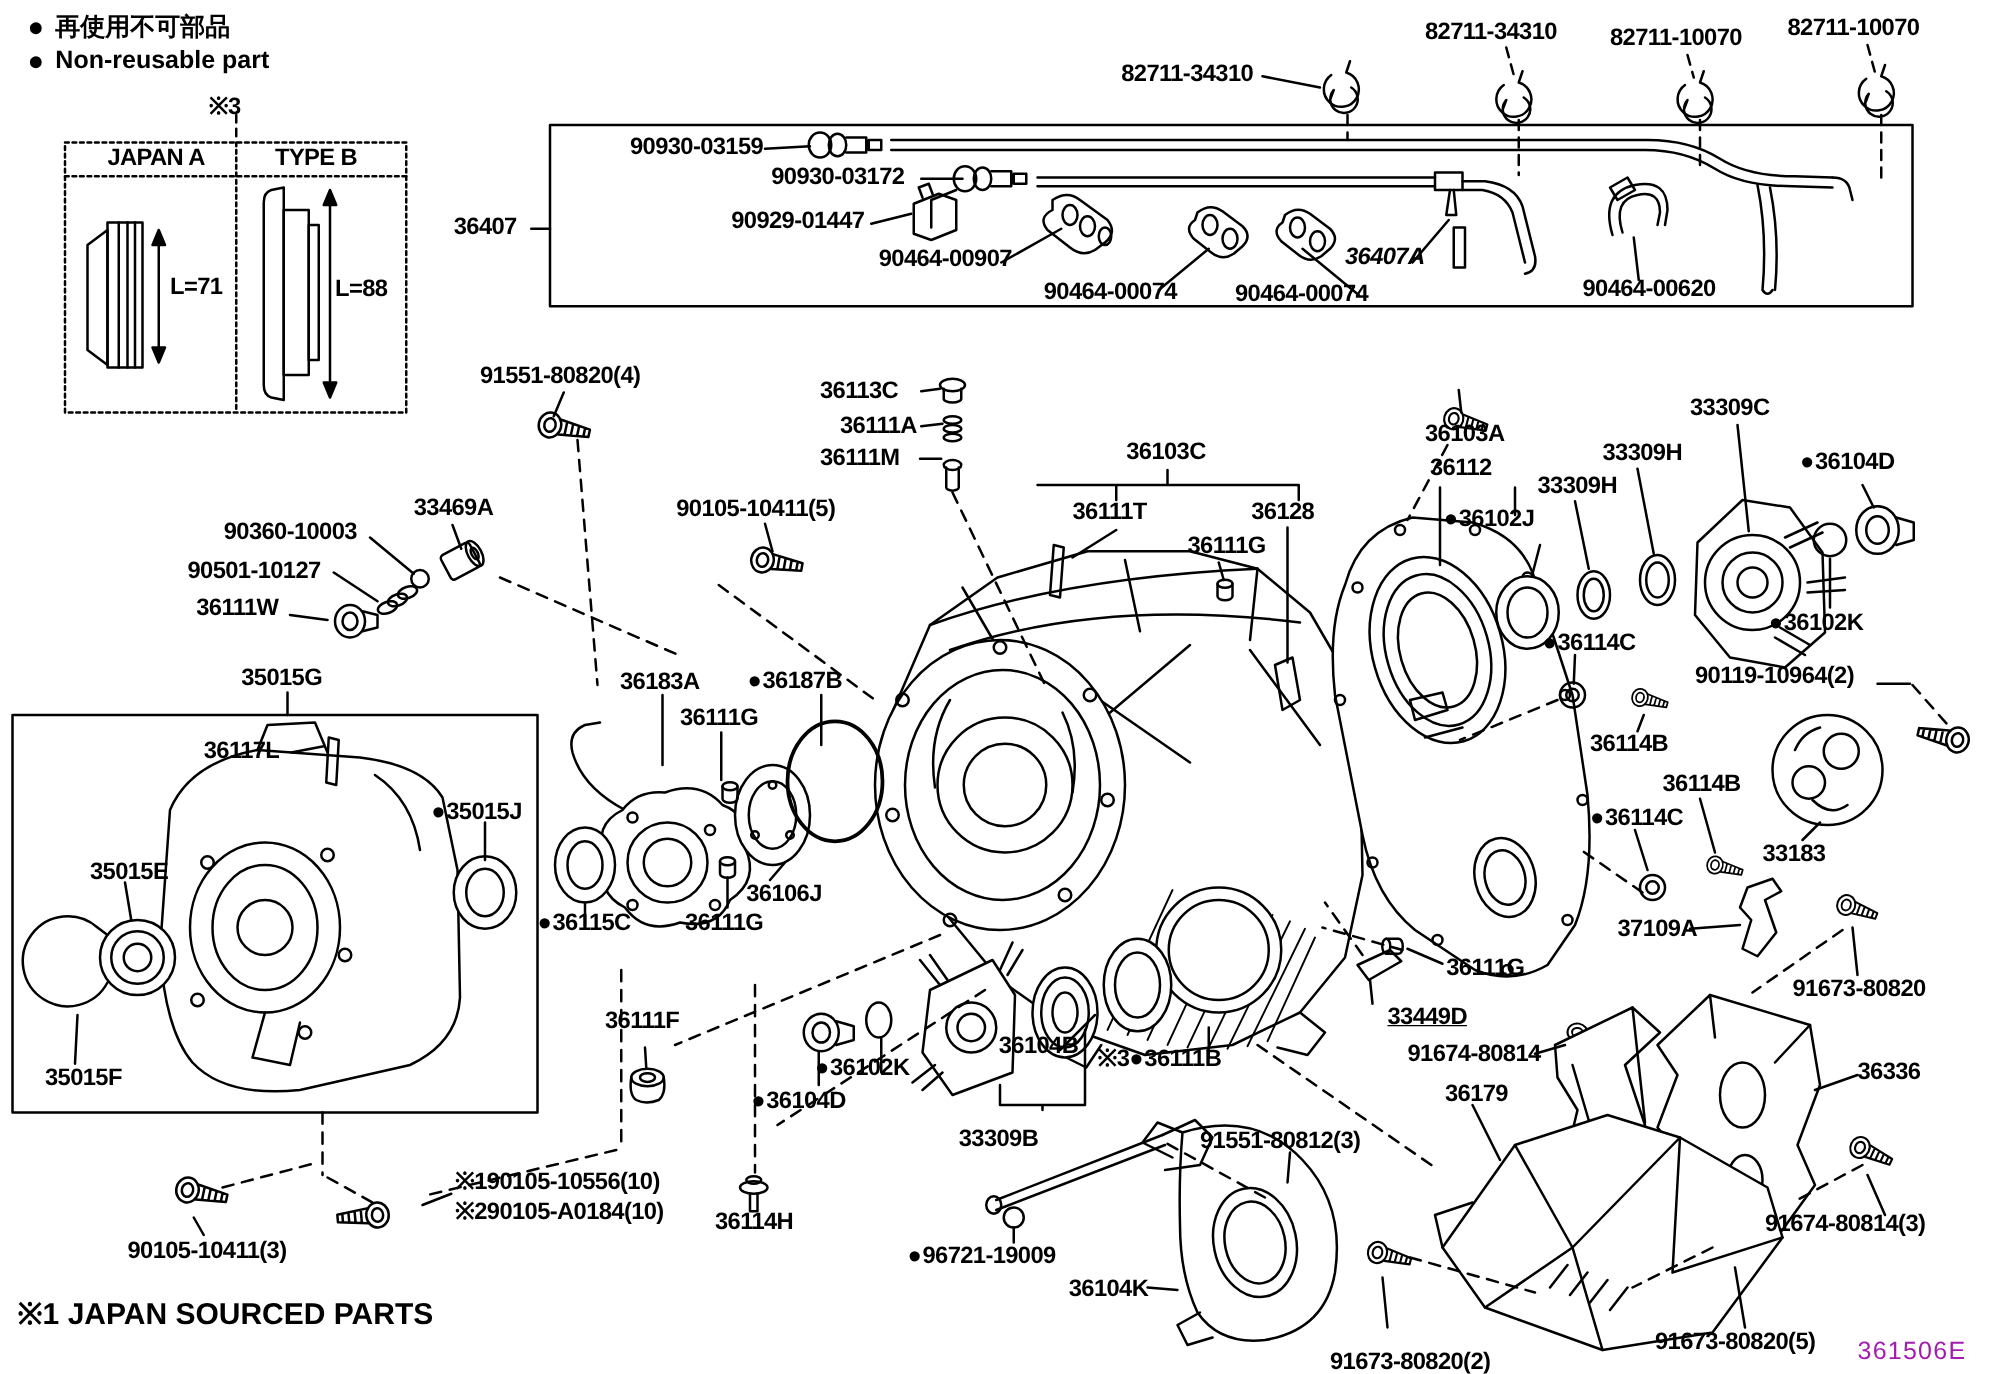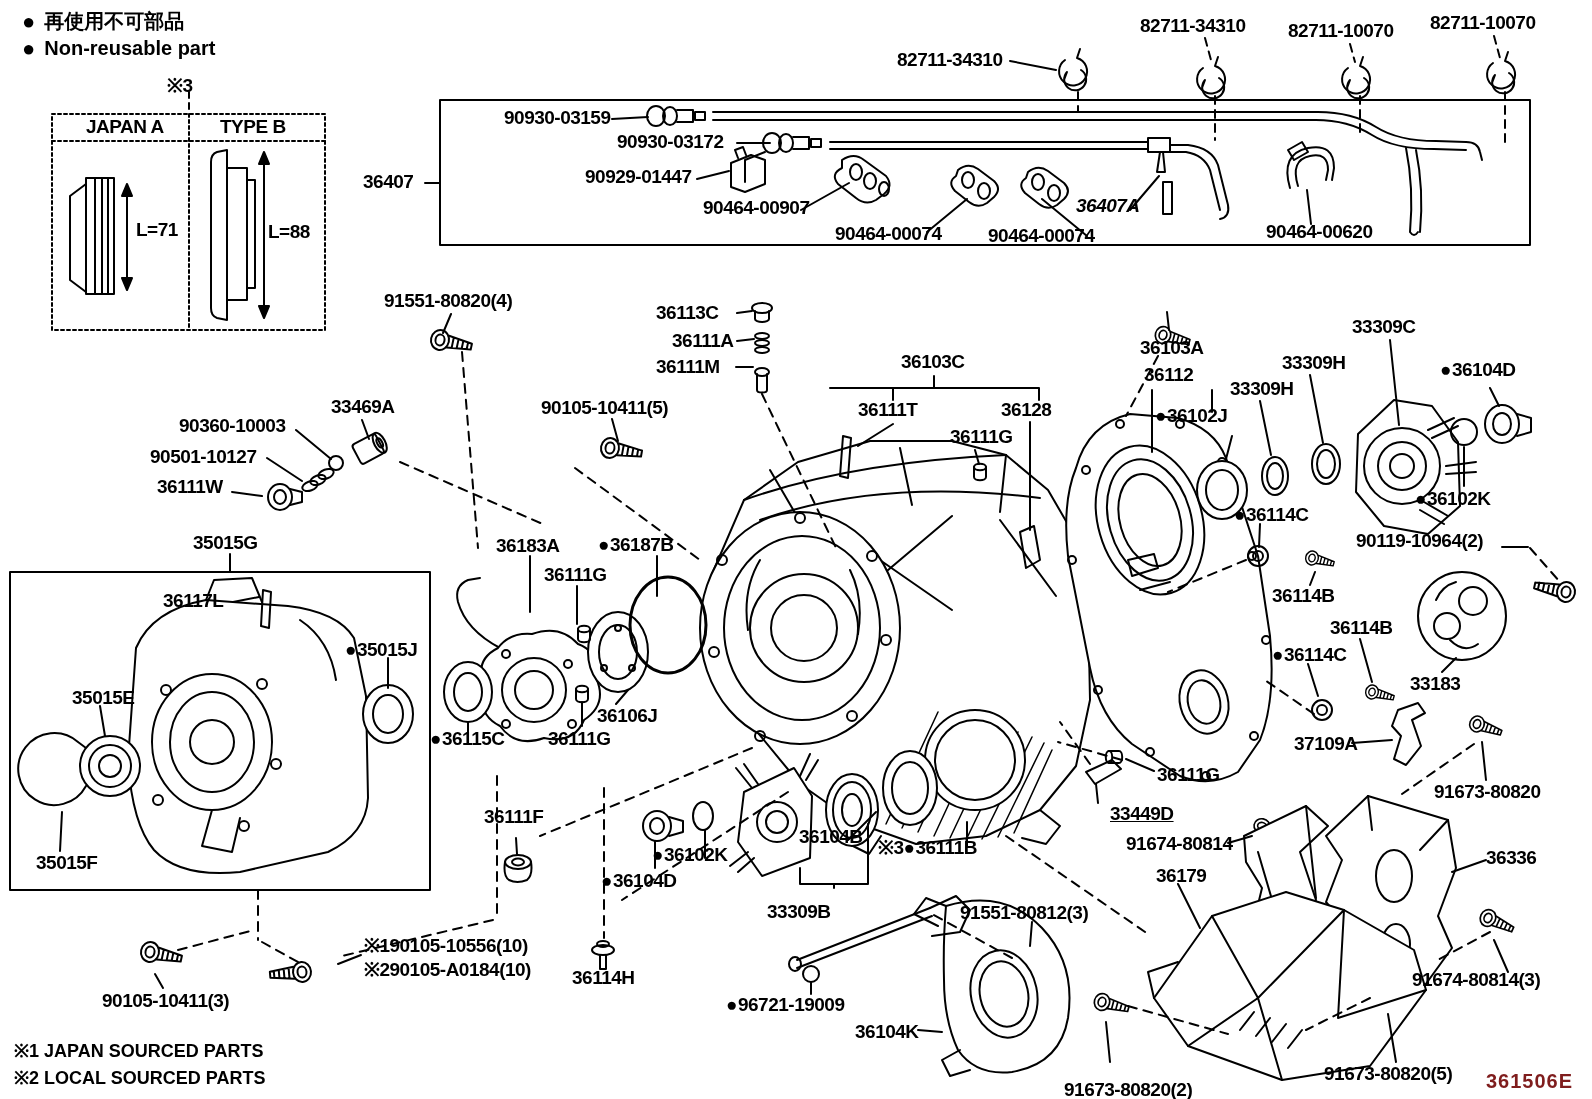--- a/index.html
+++ b/index.html
@@ -5,22 +5,22 @@
   html,body{margin:0;padding:0;background:#fff;}
   #page{position:relative;width:1592px;height:1099px;background:#fff;overflow:hidden;
         font-family:"Liberation Sans",sans-serif;}
   svg{position:absolute;left:0;top:0;}
   .lbl{position:absolute;white-space:nowrap;font-weight:700;font-size:19px;line-height:20px;
        letter-spacing:-0.5px;color:#000;}
   .lbl .dot{font-size:19px;margin-right:1px;}
   .legend{position:absolute;left:22px;top:8px;color:#000;font-weight:700;}
   .legend-row{display:flex;align-items:center;height:27px;font-size:20px;letter-spacing:0;}
   .legend-row .dot{font-size:22px;margin-right:9px;}
-  .footnotes{position:absolute;left:14px;top:1038px;color:#000;font-weight:700;font-size:18px;line-height:27px;}
-  .diagram-code{position:absolute;left:1486px;top:1070px;color:#7f1d1d;font-size:20px;font-weight:700;letter-spacing:1px;}
+  .footnotes{position:absolute;left:14px;top:1038px;color:#000;font-weight:700;font-size:24px;line-height:27px;}
+  .diagram-code{position:absolute;left:1486px;top:1070px;color:#a21caf;font-size:20px;font-weight:400;letter-spacing:1px;}
 </style>
 </head>
 <body>
 
 <div id="page">
 
   <svg width="1592" height="1099" viewBox="0 0 1592 1099">
     <defs>
       <g id="bolt">
         <ellipse cx="0" cy="0" rx="9" ry="10" fill="#fff"></ellipse>
@@ -469,18 +469,17 @@
       <div class="lbl" style="left: 1412px; top: 970px;"><span>91674-80814(3)</span></div>
       <div class="lbl" style="left: 1064px; top: 1064px; margin-top: 16px;"><span>91673-80820(2)</span></div>
       <div class="lbl" style="left: 1324px; top: 1064px;"><span>91673-80820(5)</span></div>
       <div class="lbl" style="left: 72px; top: 688px;"><span>35015E</span></div>
       <div class="lbl" style="left: 345px; top: 640px;"><span class="dot">●</span><span>35015J</span></div>
       <div class="lbl" style="left: 36px; top: 853px;"><span>35015F</span></div>
     </div>
 
   <div class="footnotes">
     <div>※1 JAPAN SOURCED PARTS</div>
-    <div>※2 LOCAL SOURCED PARTS</div>
   </div>
 
   <div class="diagram-code">361506E</div>
 
 </div>
 
 </body></html>

